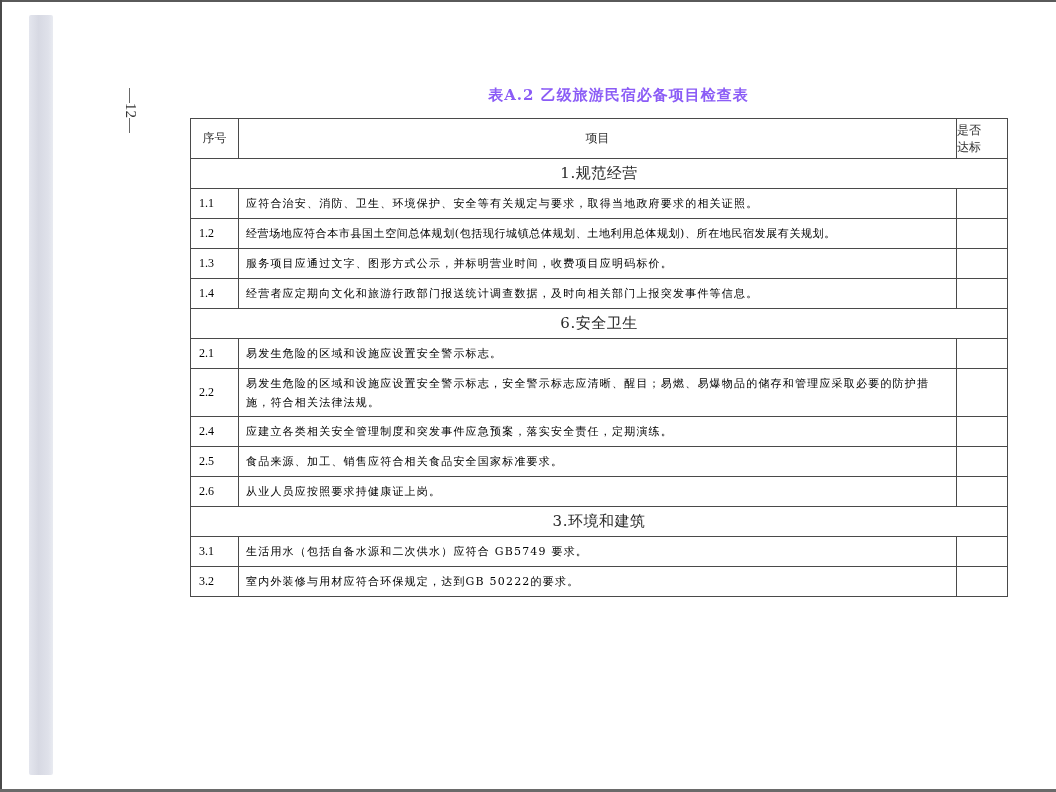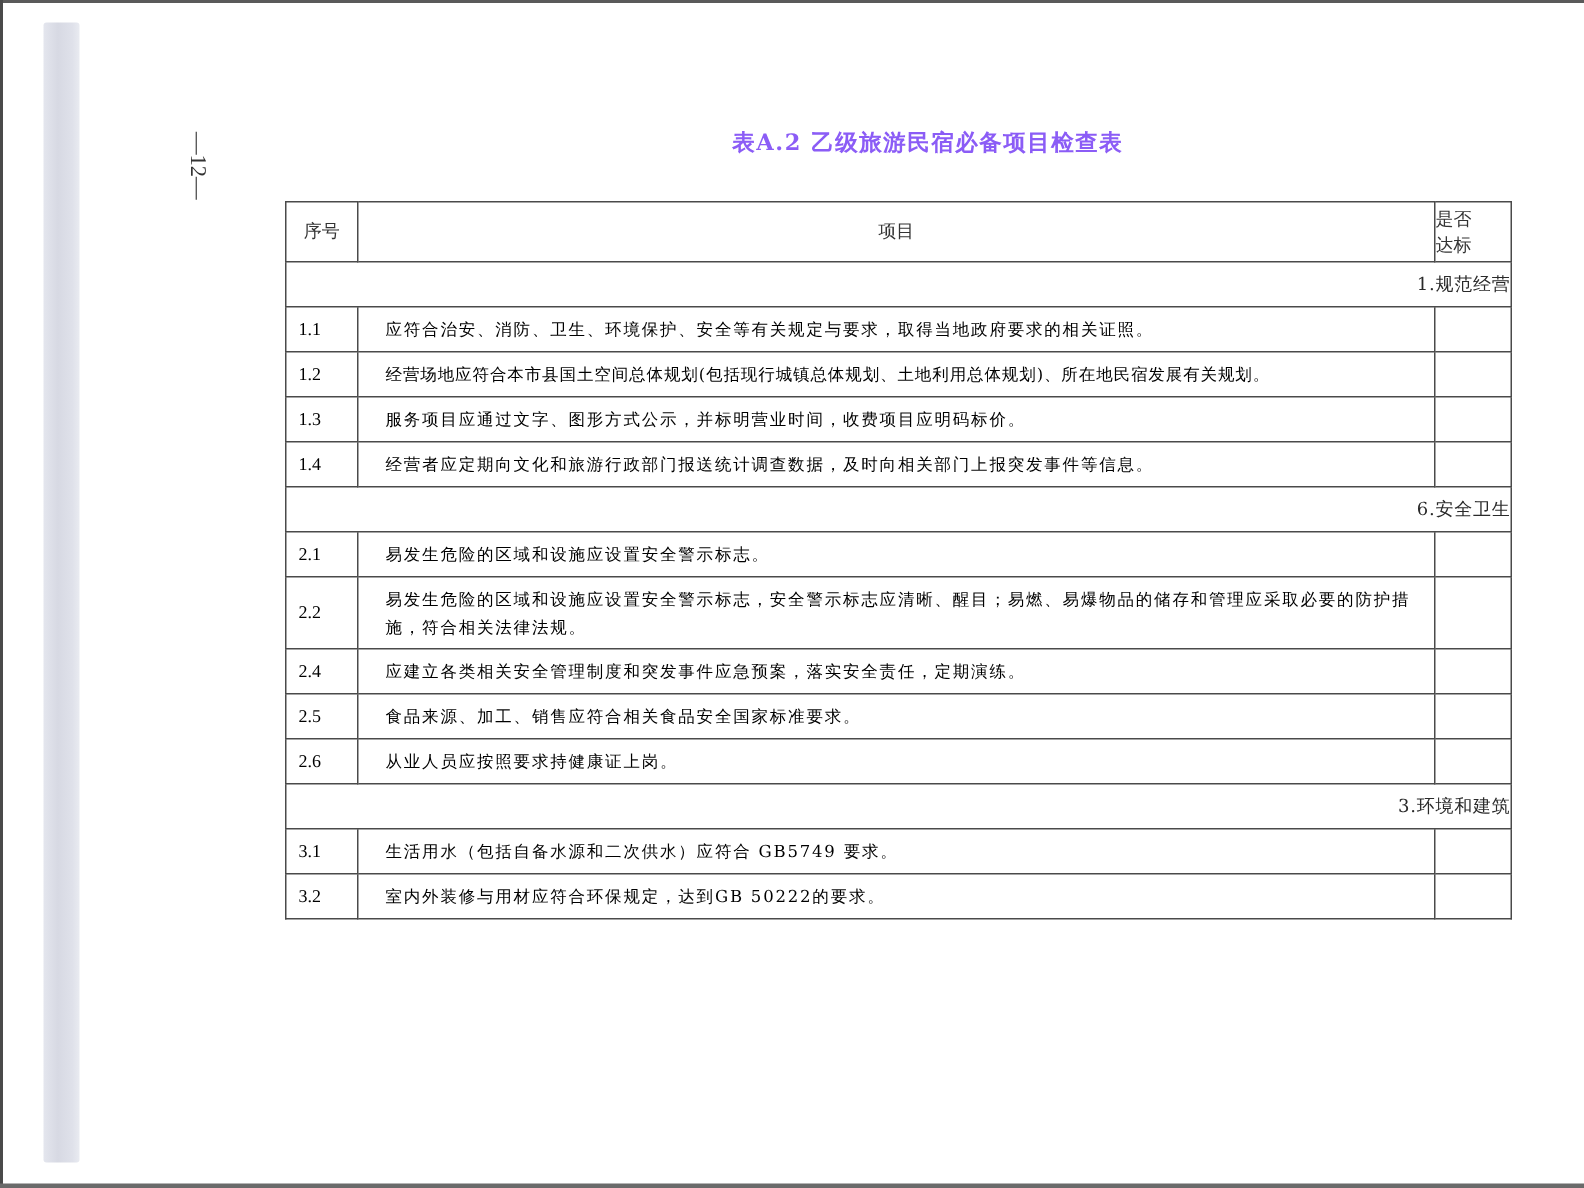--- a/index.html
+++ b/index.html
@@ -66,21 +66,21 @@
     font-size: 15px;
     font-weight: bold;
     color: #8b5cf6;
     letter-spacing: 1px;
     padding-left: 40px;
     box-sizing: border-box;
   }
   table.check-table {
     position: absolute;
     left: 190px;
-    top: 134px;
+    top: 118px;
     width: 817px;
     border-collapse: collapse;
     table-layout: fixed;
   }
   table.check-table td,
   table.check-table th {
     border: 1px solid #4a4a4a;
     padding: 0;
     font-weight: normal;
     vertical-align: middle;
@@ -94,38 +94,38 @@
     font-family: "DejaVu Sans", "Liberation Sans", sans-serif;
     font-size: 12px;
     color: #333;
   }
   .hdr th.num { text-align: center; }
   .hdr th.item { text-align: center; }
   .hdr th.check { text-align: left; line-height: 17px; }
 
   .section td {
     height: 29px;
-    text-align: right;
-    font-size: 12px;
+    text-align: center;
+    font-size: 15px;
     font-weight: bold;
     color: #2a2a2a;
     letter-spacing: 0.5px;
   }
   .row td {
     height: 29px;
     font-size: 11px;
     color: #000000;
   }
   .row td.num {
     padding-left: 8px;
     font-family: "Liberation Serif", serif;
     font-size: 12px;
   }
   .row td.item {
-    padding-left: 18px;
+    padding-left: 7px;
     padding-right: 6px;
     letter-spacing: 1.2px;
     line-height: 19px;
   }
   .row.tall td { height: 47px; }
 </style>
 </head>
 <body>
 
 <div class="scan-top"></div>

